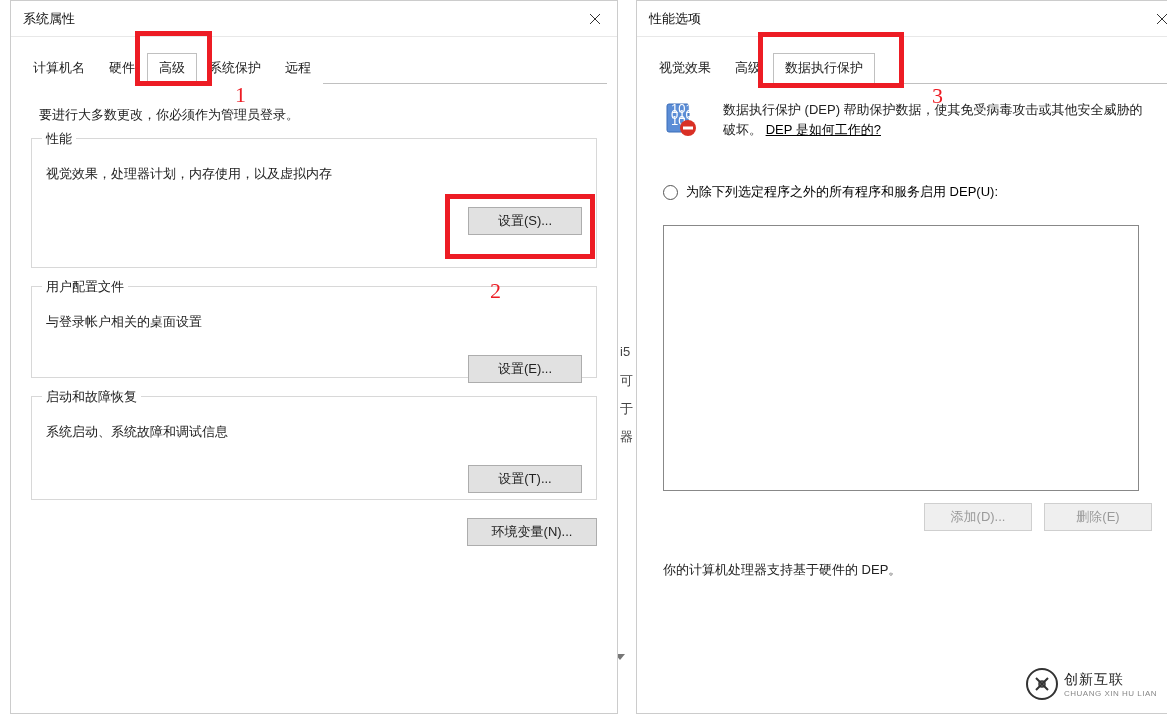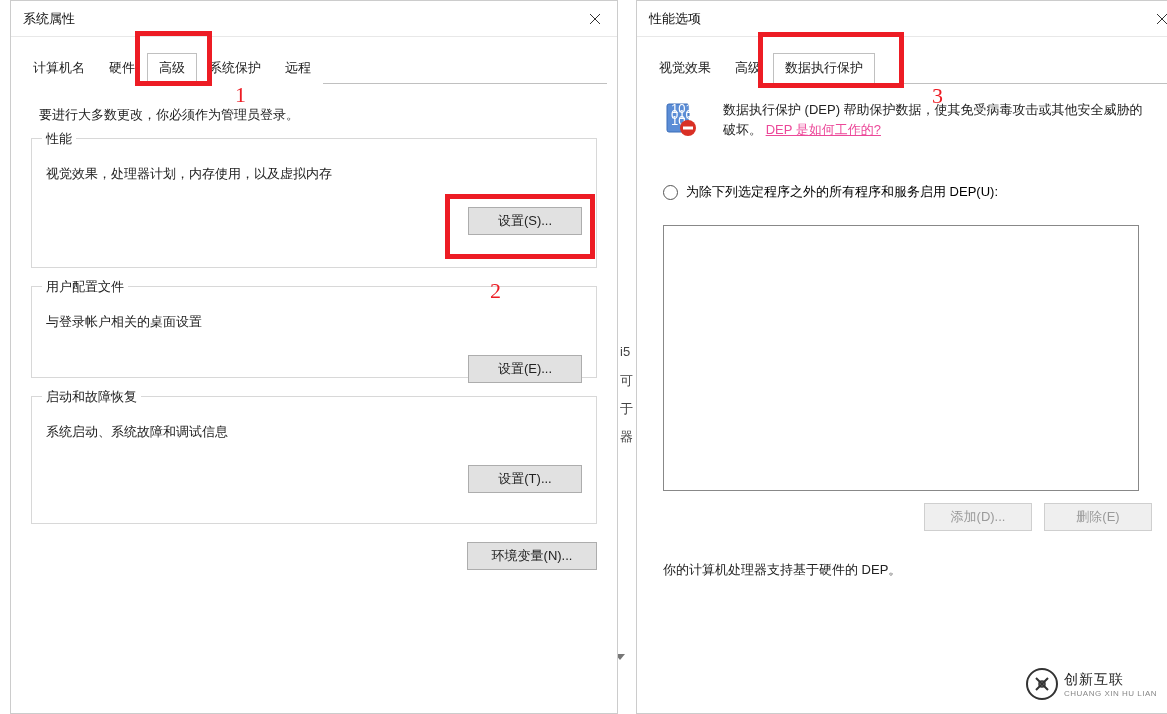--- a/index.html
+++ b/index.html
@@ -21,34 +21,34 @@
 .content { padding: 18px 20px 10px 20px; }
 
 .intro { margin: 4px 8px 14px 8px; color: #222; }
 
 .gbox { border: 1px solid #d8d8d8; margin: 0 0 18px 0; position: relative; padding: 26px 14px 14px 14px; }
 .gbox .legend { position: absolute; top: -9px; left: 10px; background: #fff; padding: 0 4px; color: #222; }
 .gbox .desc { color: #222; margin-bottom: 24px; }
 .gbox .btnrow { display: flex; justify-content: flex-end; }
 .gbox.perf { height: 130px; }
 .gbox.profile { height: 92px; }
-.gbox.startup { height: 128px; }
+.gbox.startup { height: 104px; }
 
 .btn { min-width: 114px; height: 28px; border: 1px solid #adadad; background: #e1e1e1; cursor: pointer; color: #222; display: inline-flex; align-items: center; justify-content: center; padding: 0 10px; }
 .btn.disabled { color: #9a9a9a; background: #efefef; cursor: default; border-color: #cfcfcf; }
 
 .envrow { display: flex; justify-content: flex-end; margin-top: 6px; margin-bottom: 50px; }
 .bottomrow { display:flex; justify-content: flex-end; gap: 12px; padding: 0 14px; position: absolute; bottom: 24px; right: 6px; }
 
 
 .depwrap { padding: 16px 30px 0 24px; }
 .depinfo { display: flex; gap: 22px; margin-bottom: 40px; }
 .depicon svg { width: 40px; height: 40px; }
 .deptext { line-height: 1.5; color: #222; }
-.deptext a { color: #ec4899; text-decoration: underline; cursor: pointer; }
+.deptext a { color: #000000; text-decoration: underline; cursor: pointer; }
 .radiorow { display:flex; align-items: center; gap: 8px; margin-bottom: 32px; margin-left: 2px; }
 .radio { width: 15px; height: 15px; border: 1px solid #555; border-radius: 50%; display: inline-flex; align-items: center; justify-content: center; }
 .radio.checked::after { content:''; width:7px; height:7px; background:#222; border-radius:50%; }
 .progbox { border: 1px solid #888; width: 476px; height: 266px; background: #fff; margin-left: 2px; }
 .addremove { display:flex; justify-content: flex-end; gap: 12px; margin-top: 12px; margin-right: 2px; }
 .supportline { margin-top: 30px; margin-left: 2px; color: #222; }
 
 
 .hl { position: absolute; border: 5px solid #ed1c24; pointer-events: none; z-index: 100; }
 .hl1 { left: 135px; top: 31px; width: 77px; height: 55px; }

